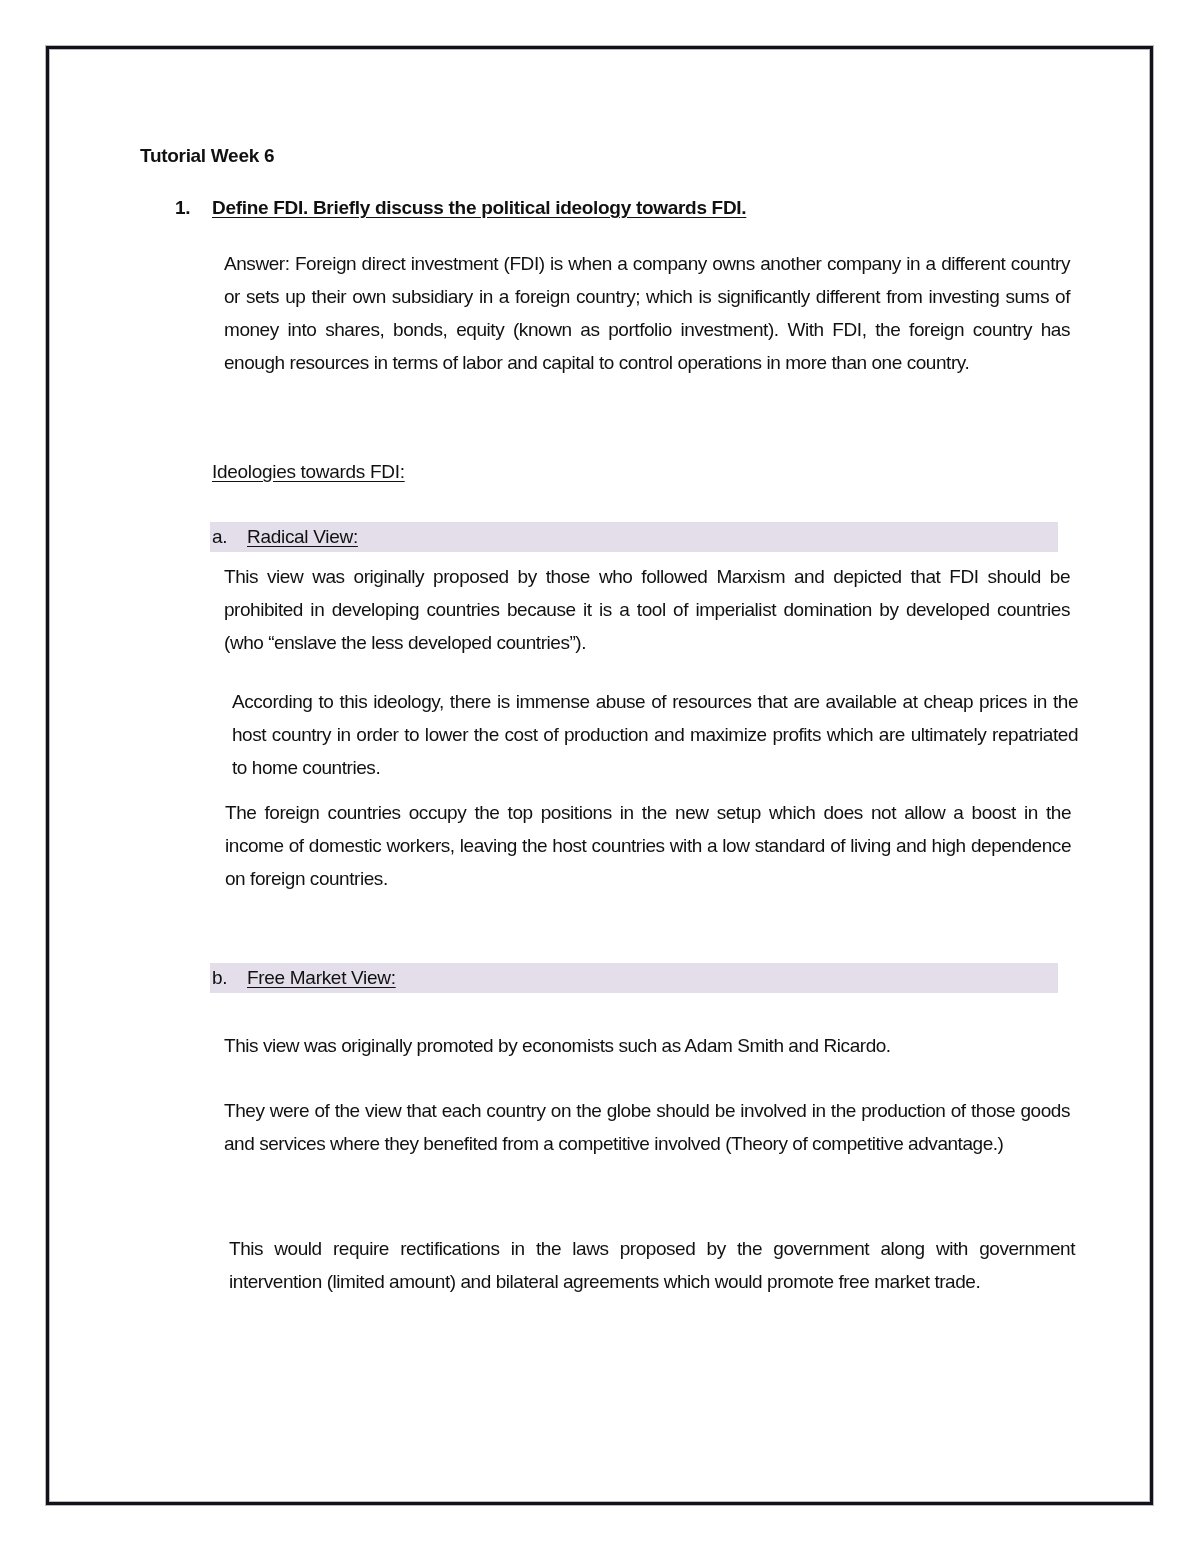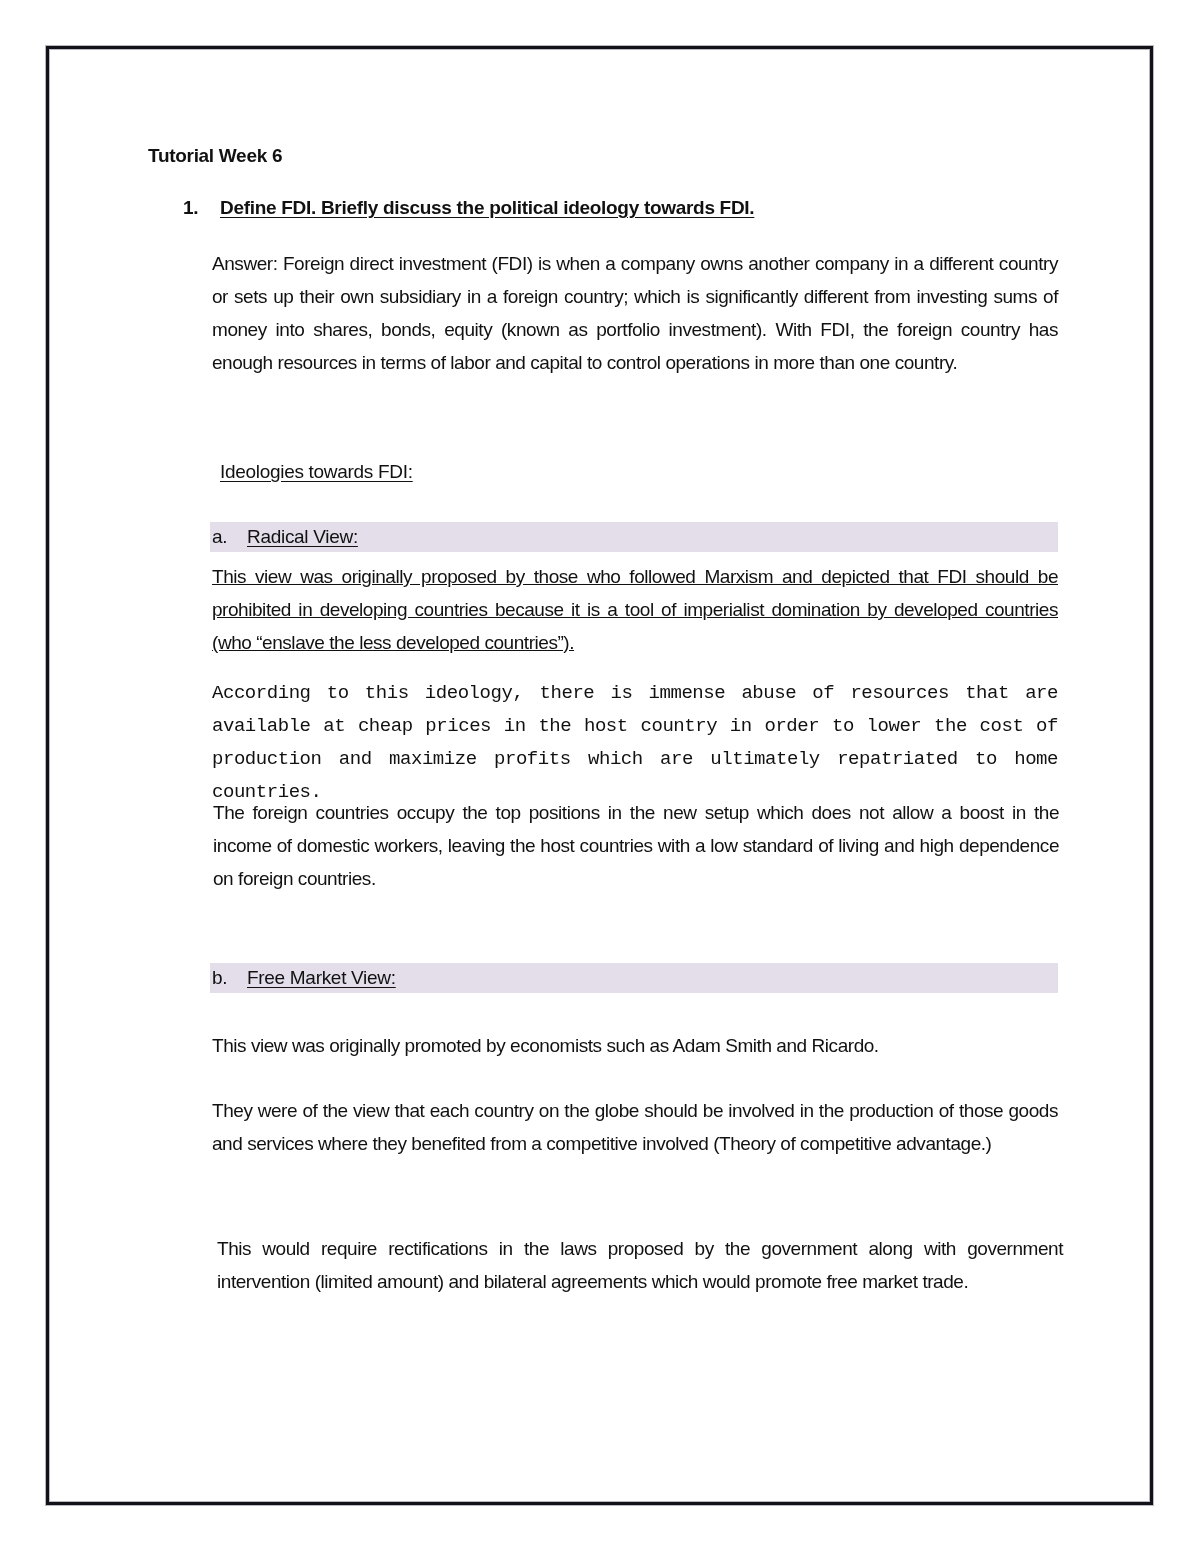--- a/index.html
+++ b/index.html
@@ -28,21 +28,20 @@
       position: absolute;
       left: 0;
       top: 0;
       width: 1200px;
       font-size: 19px;
       letter-spacing: -0.3px;
     }
     .abs {
       position: absolute;
       white-space: nowrap;
-      margin-left: 8px;
     }
     .title {
       left: 140px;
       top: 145px;
       font-weight: bold;
       font-size: 19px;
     }
     .q-num {
       left: 175px;
       top: 197px;
@@ -51,21 +50,21 @@
     .q-text {
       left: 212px;
       top: 197px;
       font-weight: bold;
       text-decoration: underline;
       text-underline-offset: 3px;
       text-align: right;
     }
     .para {
       position: absolute;
-      left: 212px;
+      left: 224px;
       width: 846px;
       line-height: 33px;
       text-align: justify;
       text-align-last: left;
       font-size: 19px;
       letter-spacing: -0.45px;
     }
     .subheading {
       left: 212px;
       top: 461px;
@@ -107,22 +106,22 @@
 
   <p class="para" style="top:247px;margin:0;">Answer: Foreign direct investment (FDI) is when a company owns another company in a different country or sets up their own subsidiary in a foreign country; which is significantly different from investing sums of money into shares, bonds, equity (known as portfolio investment). With FDI, the foreign country has enough resources in terms of labor and capital to control operations in more than one country.</p>
 
   <div class="abs subheading">Ideologies towards FDI:</div>
 
   <div class="band" style="top:522px;">
     <span class="letter">a.</span>
     <span class="label">Radical View:</span>
   </div>
 
-  <p class="para" style="top:560px;margin:0;text-decoration:underline;">This view was originally proposed by those who followed Marxism and depicted that FDI should be prohibited in developing countries because it is a tool of imperialist domination by developed countries (who “enslave the less developed countries”).</p>
-  <p class="para" style="top:677px;margin:0;font-family:Liberation Mono, monospace;">According to this ideology, there is immense abuse of resources that are available at cheap prices in the host country in order to lower the cost of production and maximize profits which are ultimately repatriated to home countries.</p>
+  <p class="para" style="top:560px;margin:0;">This view was originally proposed by those who followed Marxism and depicted that FDI should be prohibited in developing countries because it is a tool of imperialist domination by developed countries (who “enslave the less developed countries”).</p>
+  <p class="para" style="top:677px;margin:8px;">According to this ideology, there is immense abuse of resources that are available at cheap prices in the host country in order to lower the cost of production and maximize profits which are ultimately repatriated to home countries.</p>
   <p class="para" style="top:795px;margin:1px;">The foreign countries occupy the top positions in the new setup which does not allow a boost in the income of domestic workers, leaving the host countries with a low standard of living and high dependence on foreign countries.</p>
 
   <div class="band" style="top:963px;">
     <span class="letter">b.</span>
     <span class="label">Free Market View:</span>
   </div>
 
   <p class="para" style="top:1029px;margin:0;">This view was originally promoted by economists such as Adam Smith and Ricardo.</p>
   <p class="para" style="top:1094px;margin:0;">They were of the view that each country on the globe should be involved in the production of those goods and services where they benefited from a competitive involved (Theory of competitive advantage.)</p>
   <p class="para" style="top:1227px;margin:5px;">This would require rectifications in the laws proposed by the government along with government intervention (limited amount) and bilateral agreements which would promote free market trade.</p>

